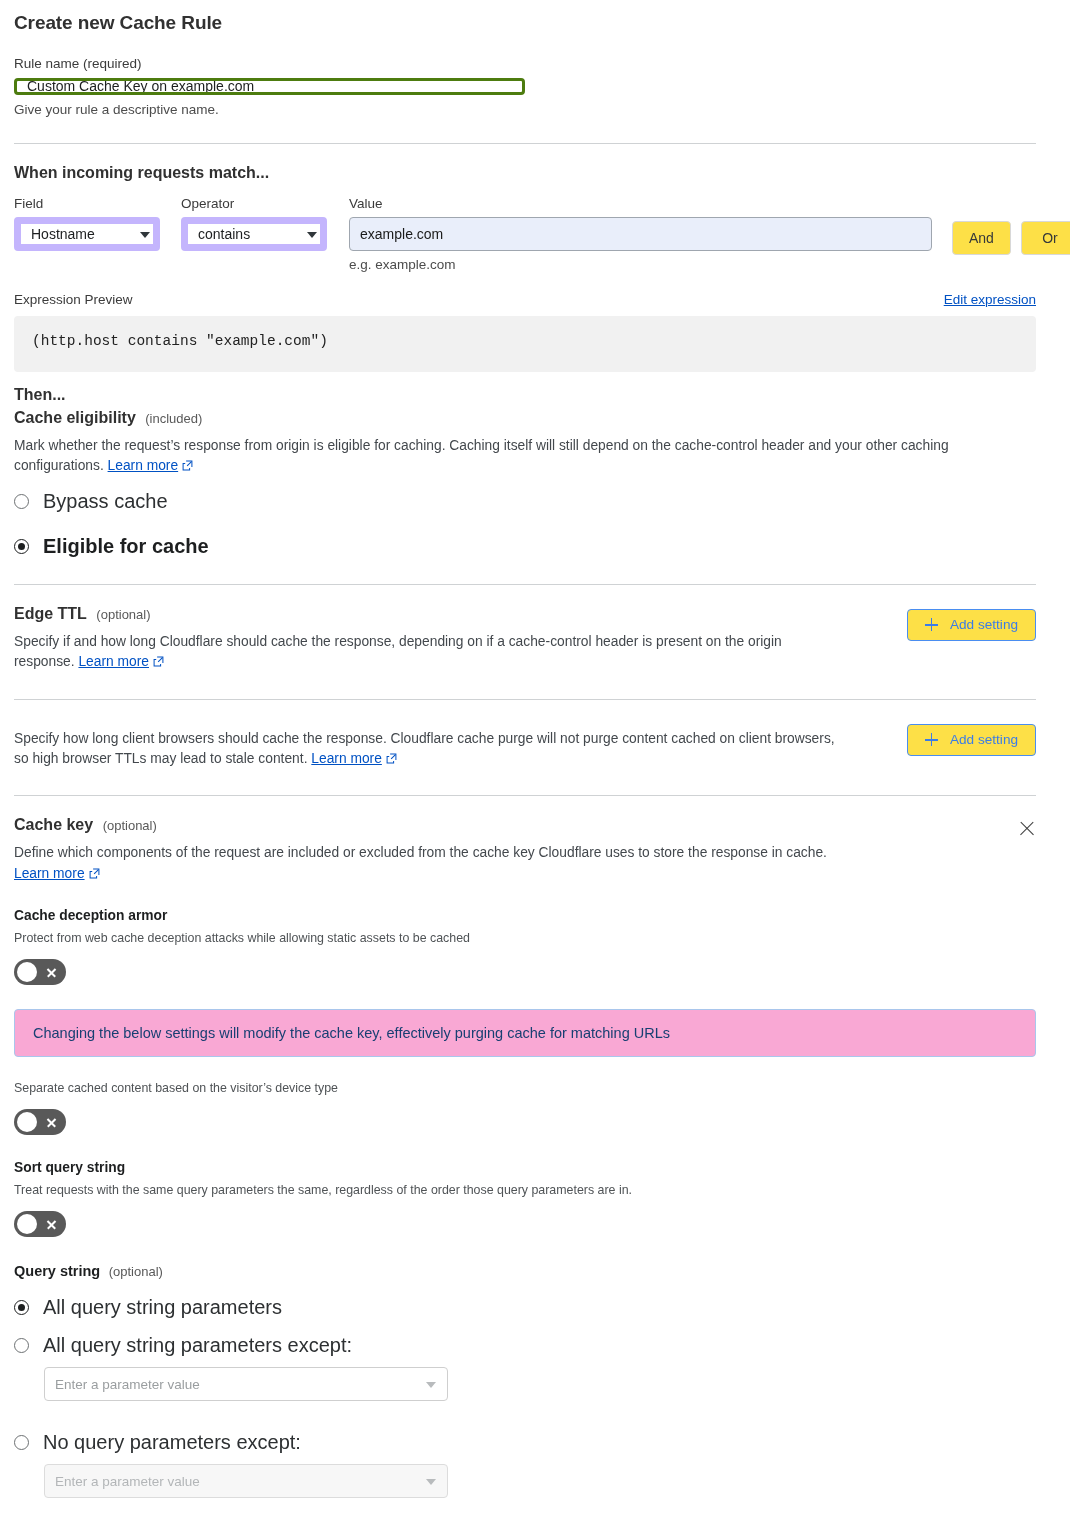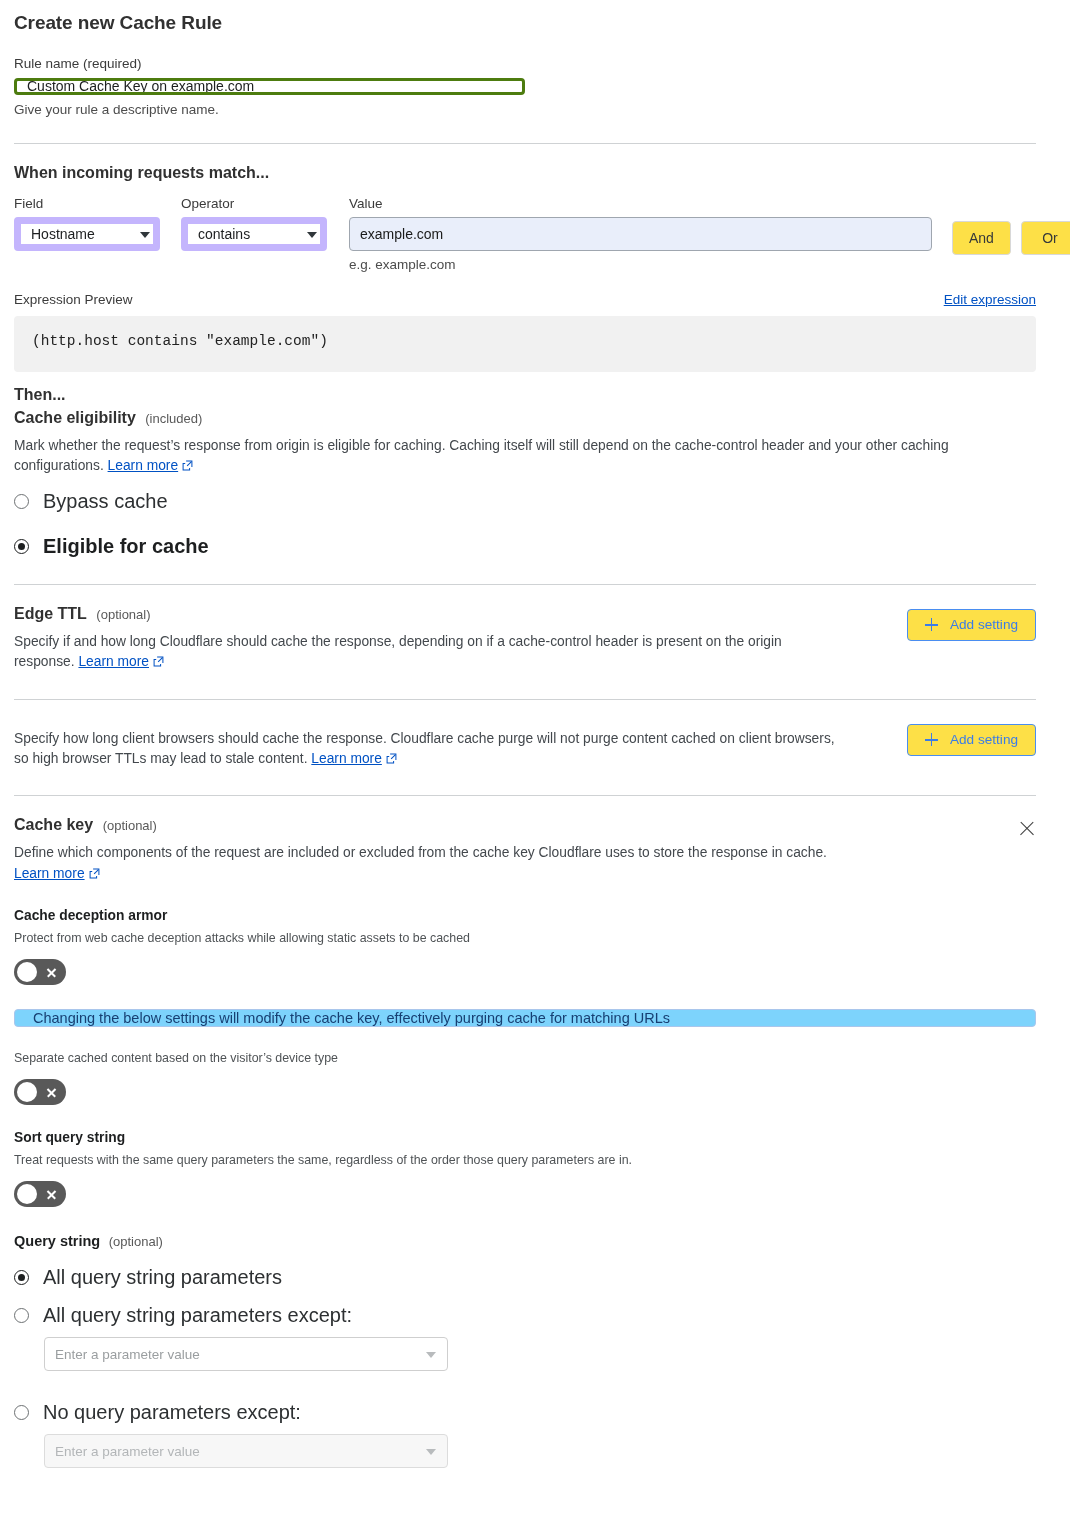--- a/index.html
+++ b/index.html
@@ -164,22 +164,22 @@
   }
   .toggle .x::before, .toggle .x::after {
     content: ""; position: absolute; left: 0; top: 5px;
     width: 11px; height: 1.6px; background: #fff;
   }
   .toggle .x::before { transform: rotate(45deg); }
   .toggle .x::after  { transform: rotate(-45deg); }
 
   
   .banner {
-    background: #7dd3fc; border: 1px solid #a9c6ec; border-radius: 4px;
-    padding: 0 18px; color: #173f72; font-size: 14.5px;
+    background: #f9a8d4; border: 1px solid #a9c6ec; border-radius: 4px;
+    padding: 15px 18px; color: #173f72; font-size: 14.5px;
     margin: 24px 0 0 0;
   }
 
   
   .close-icon {
     width: 18px; height: 18px; position: relative; cursor: pointer;
     flex: 0 0 18px; margin-top: 4px;
   }
   .close-icon::before, .close-icon::after {
     content: ""; position: absolute; left: 0; top: 8px;

